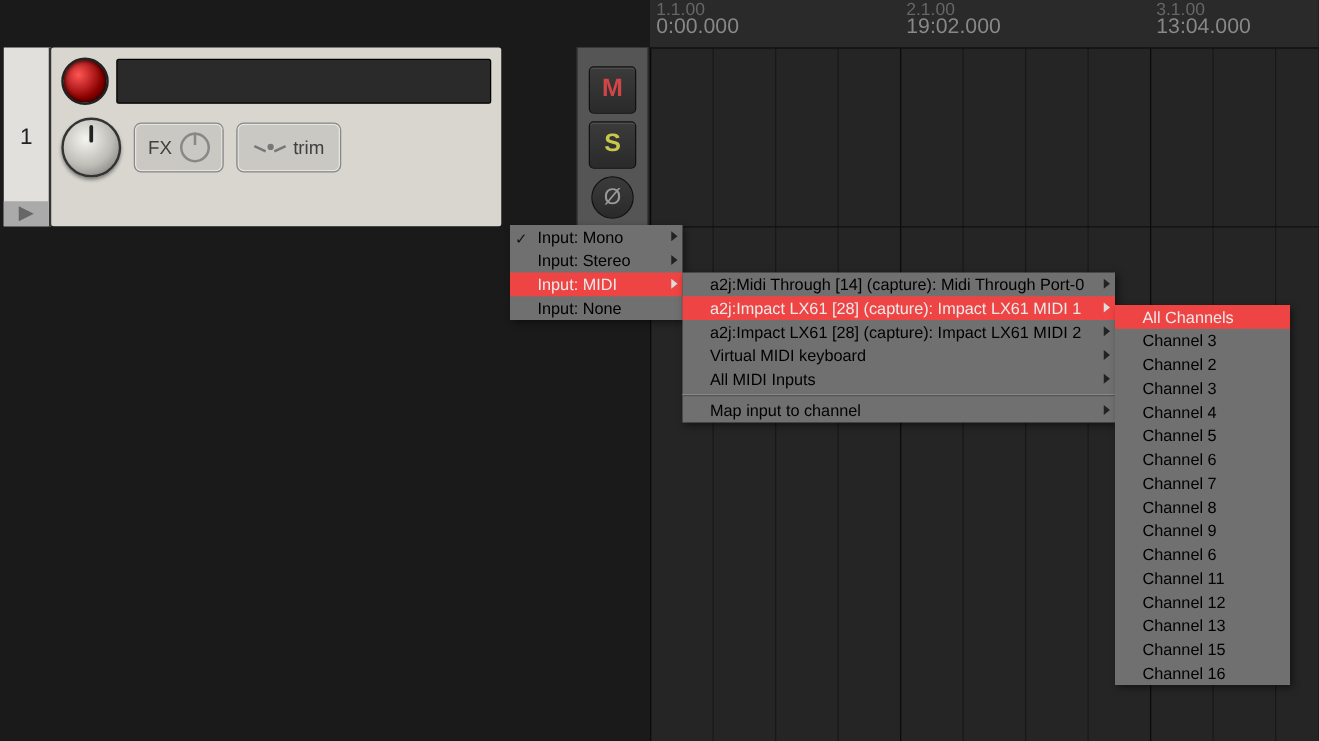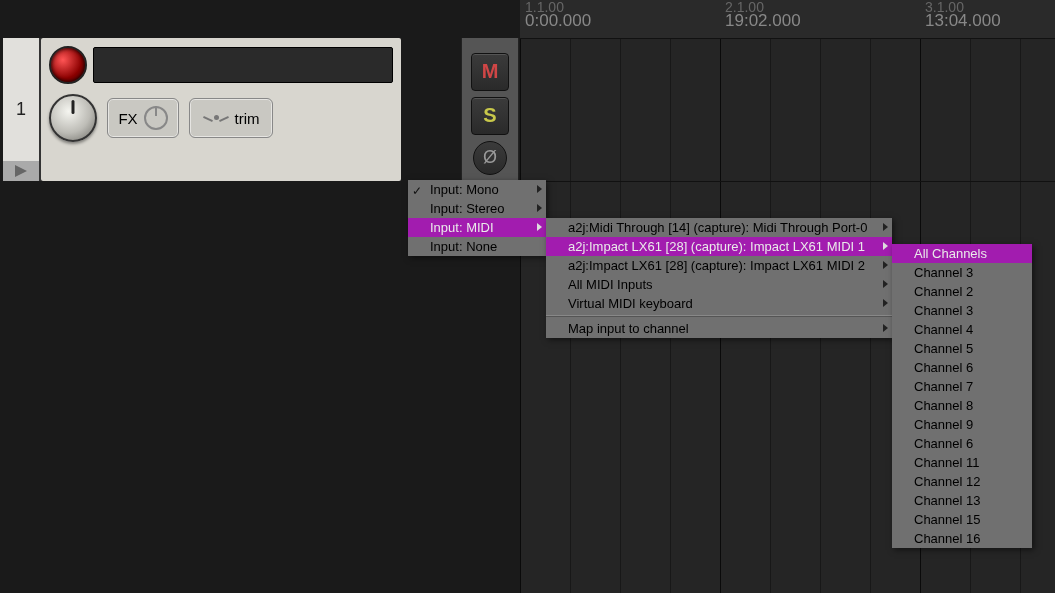--- a/index.html
+++ b/index.html
@@ -151,21 +151,21 @@
   }
   .fx-box, .trim-box {
     height: 38px;
     background: #c9c8c2;
     border: 1px solid #888;
     border-radius: 6px;
     display:flex;
     align-items:center;
     justify-content:center;
     gap:6px;
-    color:#000000;
+    color:#404040;
     font-size:15px;
     box-shadow: inset 0 0 0 1px #fff8;
   }
   .fx-box { width: 70px; }
   .trim-box { width: 82px; }
   .pwr-icon {
     width:20px;height:20px;border:2px solid #888;border-radius:50%;
     position:relative;
   }
   .pwr-icon::after{content:"";position:absolute;left:50%;top:-2px;width:2px;height:10px;background:#888;transform:translateX(-50%);}
@@ -217,21 +217,21 @@
   }
   .ctx-item {
     padding: 0 18px 0 22px;
     height: 19px;
     display:flex;
     align-items:center;
     white-space: nowrap;
     position:relative;
   }
   .ctx-item.hl {
-    background: #a21caf;
+    background: #ef4444;
     color: #eaeaea;
   }
   .ctx-item .check {
     position:absolute;
     left:4px;
     top:2px;
     font-size:12px;
     color:#111;
   }
   .ctx-item .arrow {
@@ -376,25 +376,25 @@
     </div>
     <div class="ctx-item hl">
       <span>a2j:Impact LX61  [28] (capture): Impact LX61  MIDI 1</span>
       <span class="arrow"></span>
     </div>
     <div class="ctx-item">
       <span>a2j:Impact LX61  [28] (capture): Impact LX61  MIDI 2</span>
       <span class="arrow"></span>
     </div>
     <div class="ctx-item">
+      <span>Virtual MIDI keyboard</span>
+      <span class="arrow"></span>
+    </div>
+    <div class="ctx-item">
       <span>All MIDI Inputs</span>
-      <span class="arrow"></span>
-    </div>
-    <div class="ctx-item">
-      <span>Virtual MIDI keyboard</span>
       <span class="arrow"></span>
     </div>
     <div class="ctx-sep"></div>
     <div class="ctx-item">
       <span>Map input to channel</span>
       <span class="arrow"></span>
     </div>
   </div>
 <div class="ctx-menu" id="menu3">
     <div class="ctx-item hl">

